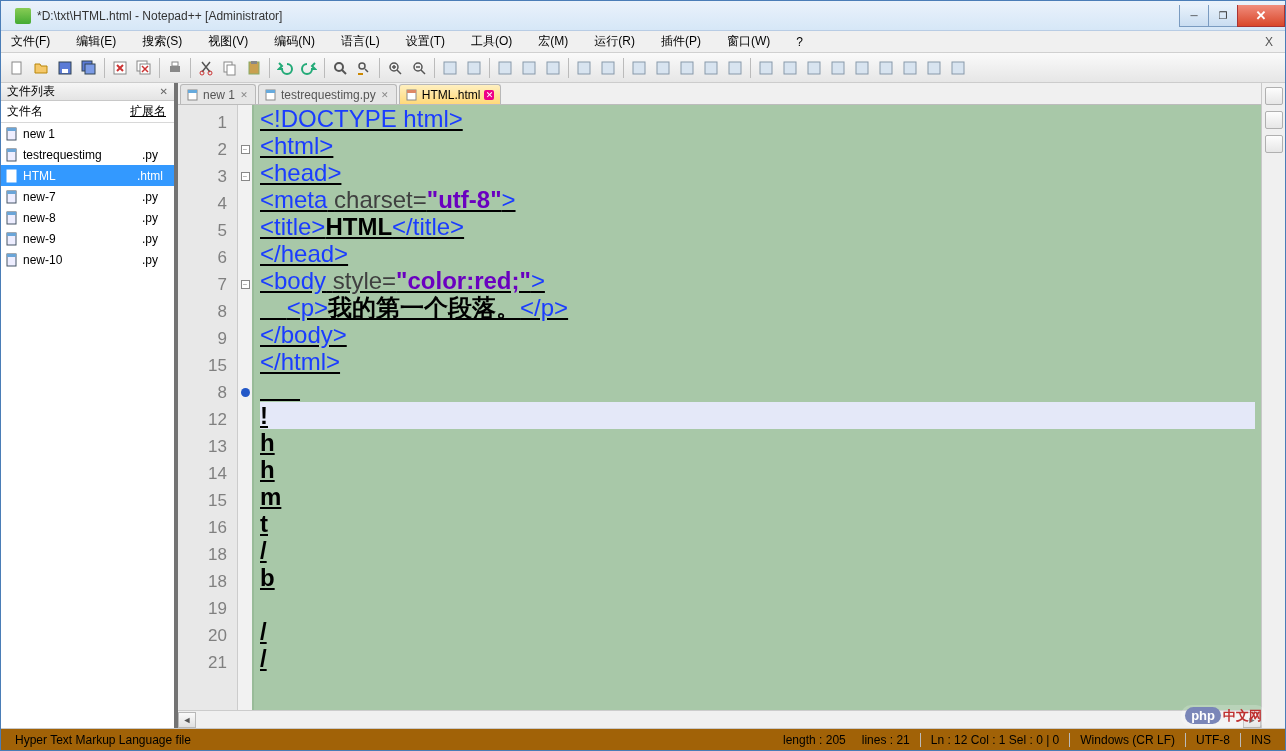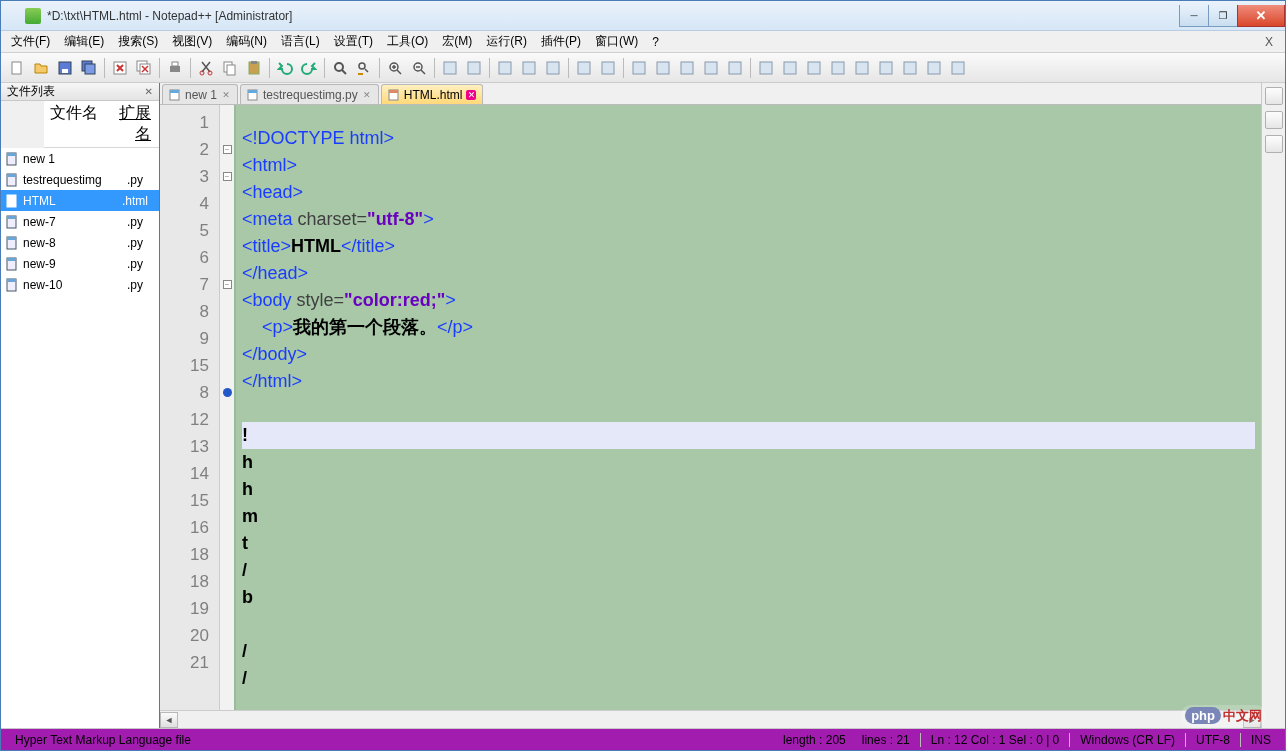--- a/index.html
+++ b/index.html
@@ -1,45 +1,45 @@
 <!DOCTYPE html>
 <html><head>
 <meta charset="utf-8">
 <style>
 * { margin: 0; padding: 0; box-sizing: border-box; font-family: "Microsoft YaHei", Tahoma, sans-serif; }
 body { font-size: 12px; background: #f0f0f0; overflow: hidden; }
 
 .window { width: 1286px; height: 751px; display: flex; flex-direction: column; background: #fff; border: 1px solid #4a7db7; }
 
 
-.titlebar { height: 30px; background: linear-gradient(#eaf2fb,#d6e7f7); display:flex; align-items:center; justify-content:space-between; padding:0 0 0 24px; border-bottom:1px solid #b8cce4;}
+.titlebar { height: 30px; background: linear-gradient(#eaf2fb,#d6e7f7); display:flex; align-items:center; justify-content:space-between; padding:0 0 0 14px; border-bottom:1px solid #b8cce4;}
 .titlebar-left { display:flex; align-items:center; gap:6px; color:#333; font-size:12px;}
 .titlebar-icon { width:16px; height:16px; background:linear-gradient(#8c5, #4a3); border-radius:2px; }
 .win-controls { display:flex; height:22px; }
 .win-btn { width:30px; height:22px; display:flex; align-items:center; justify-content:center; border:1px solid #7a9bc0; border-top:none; background:linear-gradient(#e9f2fb,#c9ddf1); margin-left:-1px; font-size:10px; color:#333; }
 .win-btn.close { width:48px; background:linear-gradient(#f08d7d,#d9472a); border-color:#a33; color:#fff;}
 .win-close-x { font-size:13px; font-weight:bold;}
 
 
-.menubar { height:22px; background:#f0f0f0; display:flex; align-items:center; padding:0 4px; gap:2px; border-bottom:1px solid #d0d0d0;}
+.menubar { height:22px; background:#f0f0f0; display:flex; align-items:center; padding:0 4px; gap:14px; border-bottom:1px solid #d0d0d0;}
 .menu-item { padding:2px 6px; color:#000; }
 .menubar-close { margin-left:auto; padding:0 8px; color:#555; font-family:Arial; }
 
 
 .toolbar { height:30px; background:linear-gradient(#fafafa,#e6e6e6); display:flex; align-items:center; padding:0 4px; border-bottom:1px solid #ccc; gap:0;}
 .tool-btn { width:22px; height:22px; display:flex; align-items:center; justify-content:center; margin:0 1px; border:1px solid transparent; border-radius:2px; }
 .tool-btn svg { width:16px; height:16px; }
 .tool-sep { width:1px; height:20px; background:#bbb; margin:0 3px;}
 
 
 .main { flex:1; display:flex; min-height:0;}
-.sidebar { width:159px; background:#f0f0f0; border-right:1px solid #737373; display:flex; flex-direction:column;}
+.sidebar { width:177px; background:#f0f0f0; border-right:4px solid #737373; display:flex; flex-direction:column;}
 .sidebar-title { height:18px; background:linear-gradient(#f6f6f6,#e4e4e4); border-bottom:1px solid #c8c8c8; padding:2px 6px; font-size:12px; display:flex; align-items:center; justify-content:space-between;}
 .sidebar-title .xbtn{ font-family:Arial; color:#666; font-size:10px;}
-.sidebar-header { display:flex; background:#fff; border-bottom:1px solid #d8d8d8; font-size:16px; padding:2px 0;margin-left:43px;}
+.sidebar-header { display:flex; background:#fff; border-bottom:1px solid #d8d8d8; font-size:12px; padding:2px 0;}
 .sidebar-header .col1{ flex:1; padding-left:6px;}
 .sidebar-header .col2{ width:50px; text-align:right; padding-right:8px;text-decoration:underline;}
 .file-list { flex:1; background:#fff; overflow:auto;}
 .file-row { display:flex; align-items:center; padding:2px 4px; font-size:12px; height:21px;}
 .file-row.active { background:#3399ff; color:#fff;}
 .file-icon { width:14px; height:14px; margin-right:4px; flex-shrink:0;}
 .file-row .fname{ flex:1; overflow:hidden; text-overflow:ellipsis; white-space:nowrap;}
 .file-row .fext{ width:42px; text-align:center; padding-left:2px;}
 
 
@@ -50,39 +50,39 @@
 .tab-icon{ width:12px;height:12px; }
 .tab-x { width:10px;height:10px; display:flex;align-items:center;justify-content:center; font-size:9px; color:#888; border-radius:2px;}
 .tab.active .tab-x{ background:#e08; color:#fff;}
 
 .editor-body { flex:1; display:flex; min-height:0; background:#a8c8a8;}
 .gutter { width:60px; background:#e8e8e8; text-align:right; padding:4px 10px 4px 0; font-family:Consolas,"Courier New",monospace; font-size:17px; color:#808080; line-height:27px; border-right:1px solid #ccc;}
 .fold-margin { width:16px; background:#f2f2f2; padding-top:4px; line-height:27px; font-size:10px; text-align:center; color:#888; border-right:2px solid #9b9;}
 .fold-margin .fm{ height:27px; display:flex; align-items:center; justify-content:center;}
 .fold-margin .box{ width:9px;height:9px;border:1px solid #888; background:#fff; font-size:8px; line-height:7px;}
 .fold-margin .dot{ width:9px;height:9px; border-radius:50%; background:#2358c8;}
-.code { flex:1; padding:20px 6px; font-family:Consolas,"Courier New",monospace; font-size:18px; line-height:27px; white-space:pre; overflow:auto; background:#a8c8a8;}
+.code { flex:1; padding:0 6px; font-family:Consolas,"Courier New",monospace; font-size:24px; line-height:27px; white-space:pre; overflow:auto; background:#a8c8a8;text-decoration:underline;}
 .code .line{ height:27px;}
 .code .line.hl{ background:#e4e8f8;}
 .tag{ color:#1a3cff;}
 .attr{ color:#404040;}
 .str{ color:#6a00c0; font-weight:bold;}
 .txt{ color:#000; font-weight:bold;}
 
 
 .right-strip{ width:24px; background:#f0f0f0; border-left:1px solid #c8c8c8; display:flex; flex-direction:column; align-items:center; padding-top:4px; gap:6px;}
 .right-strip .rbtn{ width:18px;height:18px; border:1px solid #b0b0b0; background:linear-gradient(#fdfdfd,#e6e6e6); border-radius:2px;}
 
 
 .hscroll{ height:18px; background:#f0f0f0; border-top:1px solid #ccc; display:flex; align-items:center;}
 .hscroll .arrow{ width:18px;height:16px; border:1px solid #b8b8b8; background:linear-gradient(#fafafa,#e0e0e0); display:flex;align-items:center;justify-content:center;font-size:9px;color:#555;}
 .hscroll .track{ flex:1;}
 
 
-.statusbar{ height:22px; background:#a21caf; border-top:1px solid #c8c8c8; display:flex; align-items:center; font-size:12px; padding:0 6px; color:#000;}
+.statusbar{ height:22px; background:#a16207; border-top:1px solid #c8c8c8; display:flex; align-items:center; font-size:12px; padding:0 6px; color:#000;}
 .statusbar .cell{ padding:0 8px; }
 .statusbar .spacer{ flex:1;}
 .statusbar .sep{ width:1px; height:14px; background:#bbb; margin:0 2px;}
 
 .watermark{ position:absolute; right:20px; bottom:24px; font-size:13px; color:#bf3030; background:rgba(255,255,255,0.2); padding:2px 4px; border-radius:10px; font-weight:bold;}
 .watermark .php{ background:#7a86b8; color:#fff; padding:1px 6px; border-radius:10px; margin-right:2px;}
 </style>
 </head>
 <body>
 

